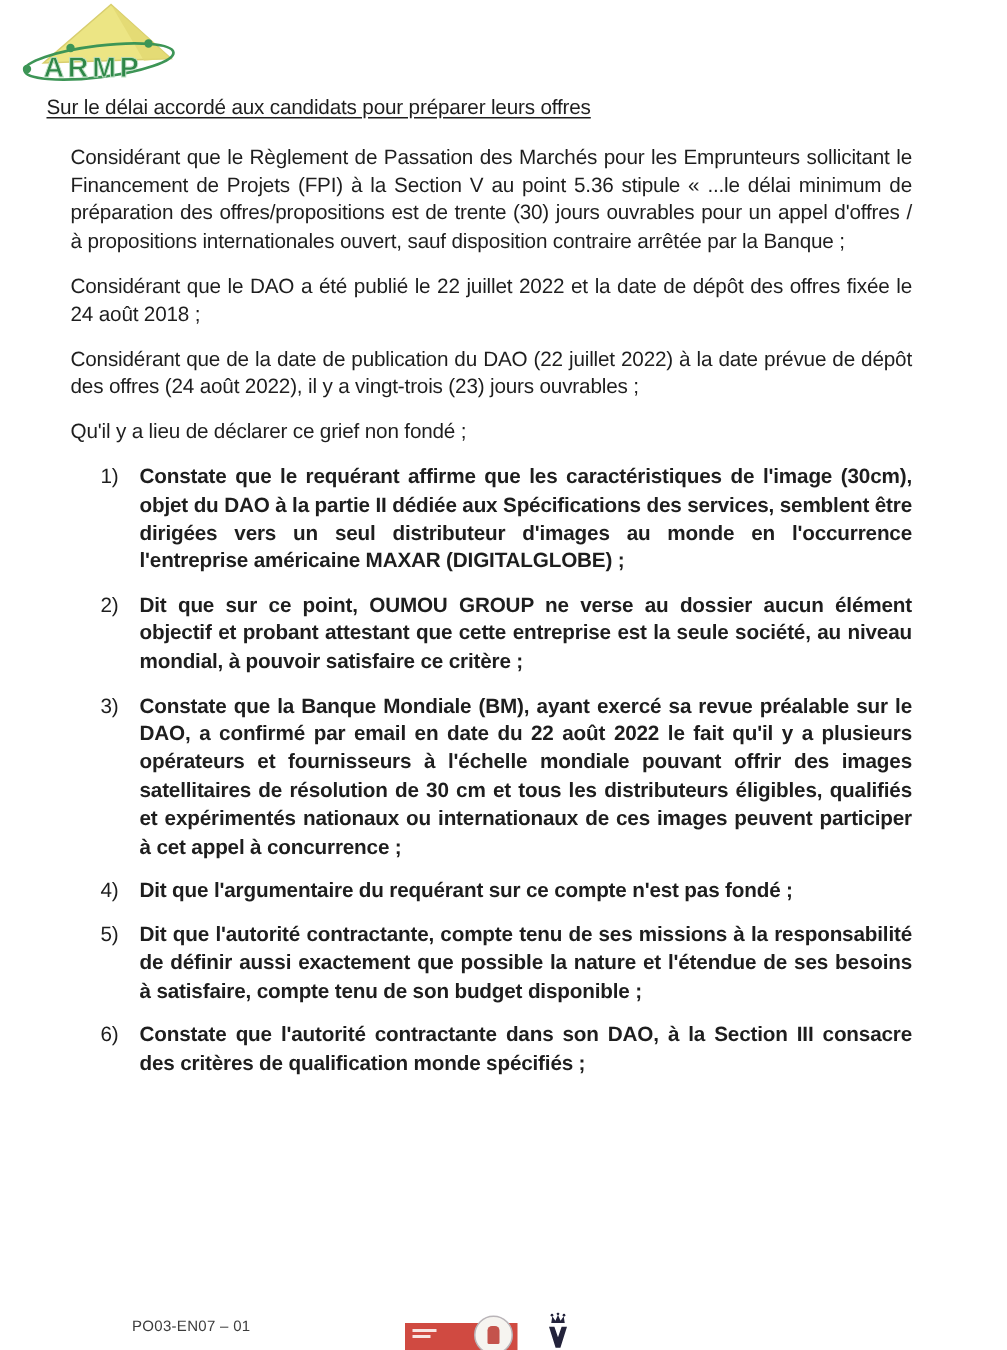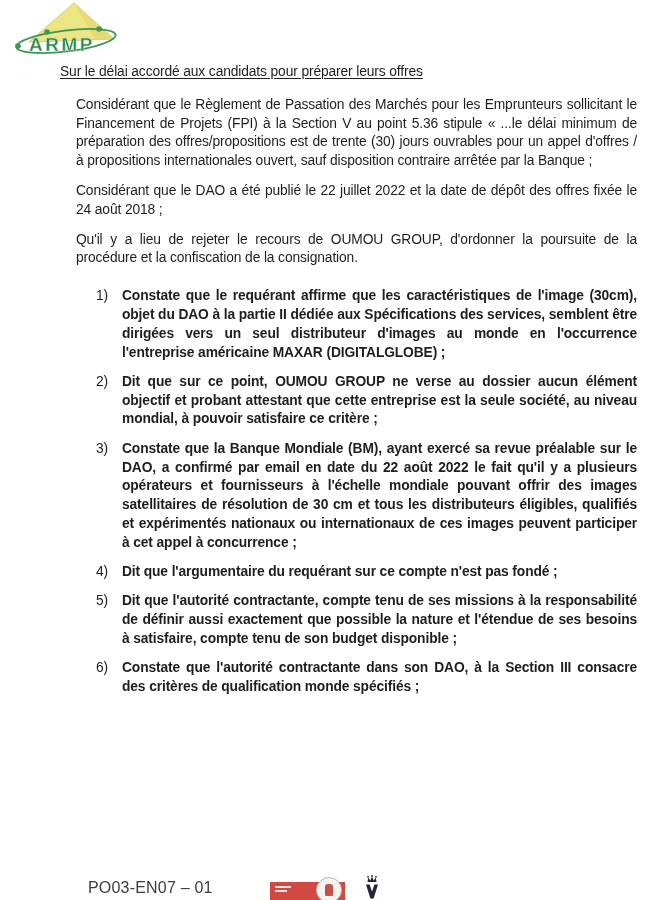--- a/index.html
+++ b/index.html
@@ -15,21 +15,21 @@
   
   .armp-logo {
     position: absolute;
     left: 10px; top: 0;
     width: 110px; height: 56px;
   }
 
   
   .doc {
     position: absolute;
-    left: 60px; top: 63px;
+    left: 31px; top: 63px;
     width: 577px;
     font-size: 13.8px;
     line-height: 18.8px;
     letter-spacing: -0.12px;
   }
   .section-heading {
     text-decoration: underline;
     text-underline-offset: 2px;
     margin: 0 0 14px 0;
   }
@@ -59,21 +59,21 @@
   .list-item .li-text {
     flex: 1 1 auto;
     text-align: justify;
     font-weight: bold;
   }
 
   
   .footer-ref {
     position: absolute;
     left: 88px; top: 879px;
-    font-size: 16px;
+    font-size: 10px;
     color: #3c3c3c;
     letter-spacing: 0.2px;
   }
   .cert-stamp {
     position: absolute;
     left: 270px; top: 877px;
     width: 86px; height: 23px;
   }
   .cert-stamp .stamp-rect {
     position: absolute;
@@ -125,21 +125,22 @@
     <text x="19" y="51" font-family="Liberation Sans, sans-serif" font-weight="bold" font-size="19" fill="#2f8748" stroke="#bfe0c6" stroke-width="0.6" letter-spacing="2.5">ARMP</text>
   </svg>
 </div>
 
 <div class="doc">
 
   <p class="section-heading"><span>Sur le délai accordé aux candidats pour préparer leurs offres</span></p>
 
   <p class="para">Considérant que le Règlement de Passation des Marchés pour les Emprunteurs sollicitant le Financement de Projets (FPI) à la Section V au point 5.36 stipule « ...le délai minimum de préparation des offres/propositions est de trente (30) jours ouvrables pour un appel d'offres / à propositions internationales ouvert, sauf disposition contraire arrêtée par la Banque ;</p>
   <p class="para">Considérant que le DAO a été publié le 22 juillet 2022 et la date de dépôt des offres fixée le 24 août 2018 ;</p>
-  <p class="para last-before-motifs">Qu'il y a lieu de rejeter le recours de OUMOU GROUP, d'ordonner la poursuite de la procédure et la confiscation de la consignation.</p>
+  <p class="para">Considérant que de la date de publication du DAO (22 juillet 2022) à la date prévue de dépôt des offres (24 août 2022), il y a vingt-trois (23) jours ouvrables ;</p>
+  <p class="para">Qu'il y a lieu de déclarer ce grief non fondé ;</p>
 
 
   <div class="numbered-list">
     <div class="list-item">
       <span class="num">1)</span>
       <div class="li-text">Constate que le requérant affirme que les caractéristiques de l'image (30cm), objet du DAO à la partie II dédiée aux Spécifications des services, semblent être dirigées vers un seul distributeur d'images au monde en l'occurrence l'entreprise américaine MAXAR (DIGITALGLOBE) ;</div>
     </div>
     <div class="list-item">
       <span class="num">2)</span>
       <div class="li-text">Dit que sur ce point, OUMOU GROUP ne verse au dossier aucun élément objectif et probant attestant que cette entreprise est la seule société, au niveau mondial, à pouvoir satisfaire ce critère ;</div>

